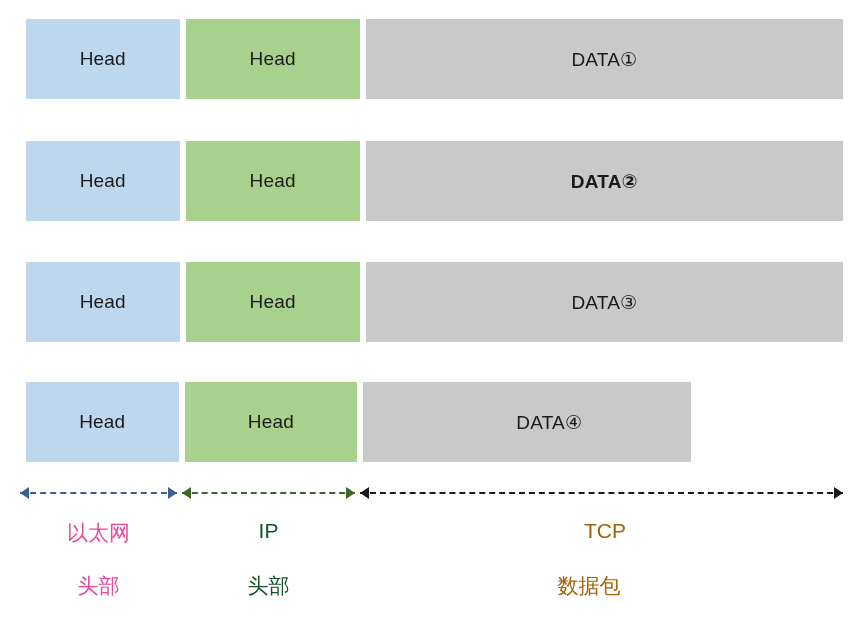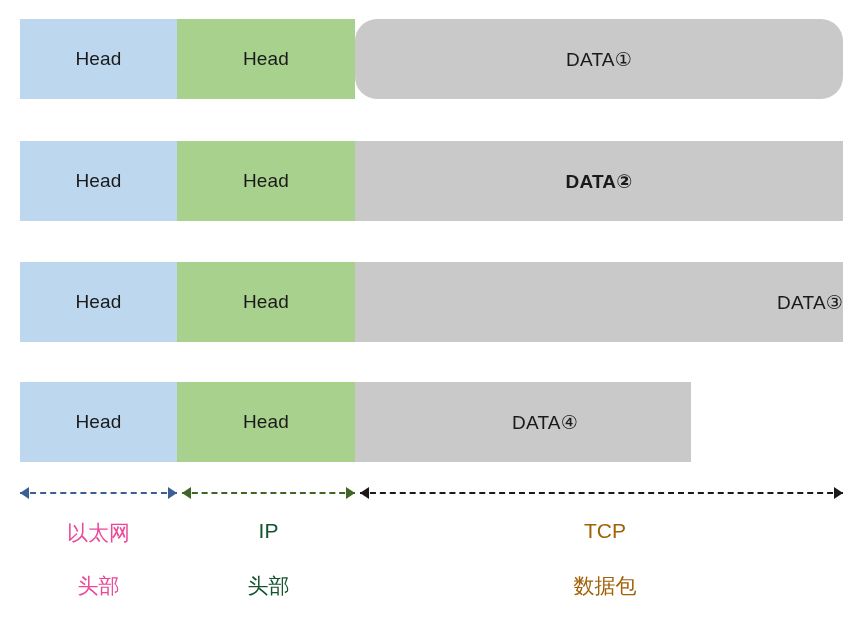--- a/index.html
+++ b/index.html
@@ -26,20 +26,21 @@
     height: 80px;
   }
   .seg {
     display: flex;
     align-items: center;
     justify-content: center;
     font-size: 19px;
     color: #1a1a1a;
     letter-spacing: 0.2px;
     box-sizing: border-box;
+    margin-left: 6px;
   }
   .seg-eth  { background: #bdd7ee; }
   .seg-ip   { background: #a9d18e; }
   .seg-data { background: #c9c9c9; }
 
   
   .arrow-track {
     position: absolute;
     height: 14px;
     top: 486px;
@@ -94,21 +95,21 @@
 
 <div id="canvas">
 
   <div class="packet-row" style="left:20px; top:19px; width:823px;">
     <div class="seg seg-eth" style="width:157px;">
       <span>Head</span>
     </div>
     <div class="seg seg-ip" style="width:178px;">
       <span>Head</span>
     </div>
-    <div class="seg seg-data" style="width:488px;border-radius:22px;">
+    <div class="seg seg-data" style="width:488px;">
       <span>DATA①</span>
     </div>
   </div>
 
   <div class="packet-row" style="left:20px; top:141px; width:823px;">
     <div class="seg seg-eth" style="width:157px;">
       <span>Head</span>
     </div>
     <div class="seg seg-ip" style="width:178px;">
       <span>Head</span>
@@ -118,21 +119,21 @@
     </div>
   </div>
 
   <div class="packet-row" style="left:20px; top:262px; width:823px;">
     <div class="seg seg-eth" style="width:157px;">
       <span>Head</span>
     </div>
     <div class="seg seg-ip" style="width:178px;">
       <span>Head</span>
     </div>
-    <div class="seg seg-data" style="width:488px;justify-content:flex-end;">
+    <div class="seg seg-data" style="width:488px;">
       <span>DATA③</span>
     </div>
   </div>
 
   <div class="packet-row" style="left:20px; top:382px; width:671px;">
     <div class="seg seg-eth" style="width:157px;">
       <span>Head</span>
     </div>
     <div class="seg seg-ip" style="width:178px;">
       <span>Head</span>
@@ -160,15 +161,15 @@
     <div class="arrow-head head-right"></div>
   </div>
 
   <div class="legend-label legend-line1 lbl-eth" style="left:20px; width:157px;">以太网</div>
   <div class="legend-label legend-line2 lbl-eth" style="left:20px; width:157px;">头部</div>
 
   <div class="legend-label legend-line1 lbl-ip" style="left:182px; width:173px;">IP</div>
   <div class="legend-label legend-line2 lbl-ip" style="left:182px; width:173px;">头部</div>
 
   <div class="legend-label legend-line1 lbl-tcp" style="left:360px; width:490px;">TCP</div>
-  <div class="legend-label legend-line2 lbl-tcp" style="left:360px; width:490px;">数据包</div>
+  <div class="legend-label legend-line2 lbl-tcp" style="left:344px; width:490px;">数据包</div>
 
 </div>
 
 </body></html>

